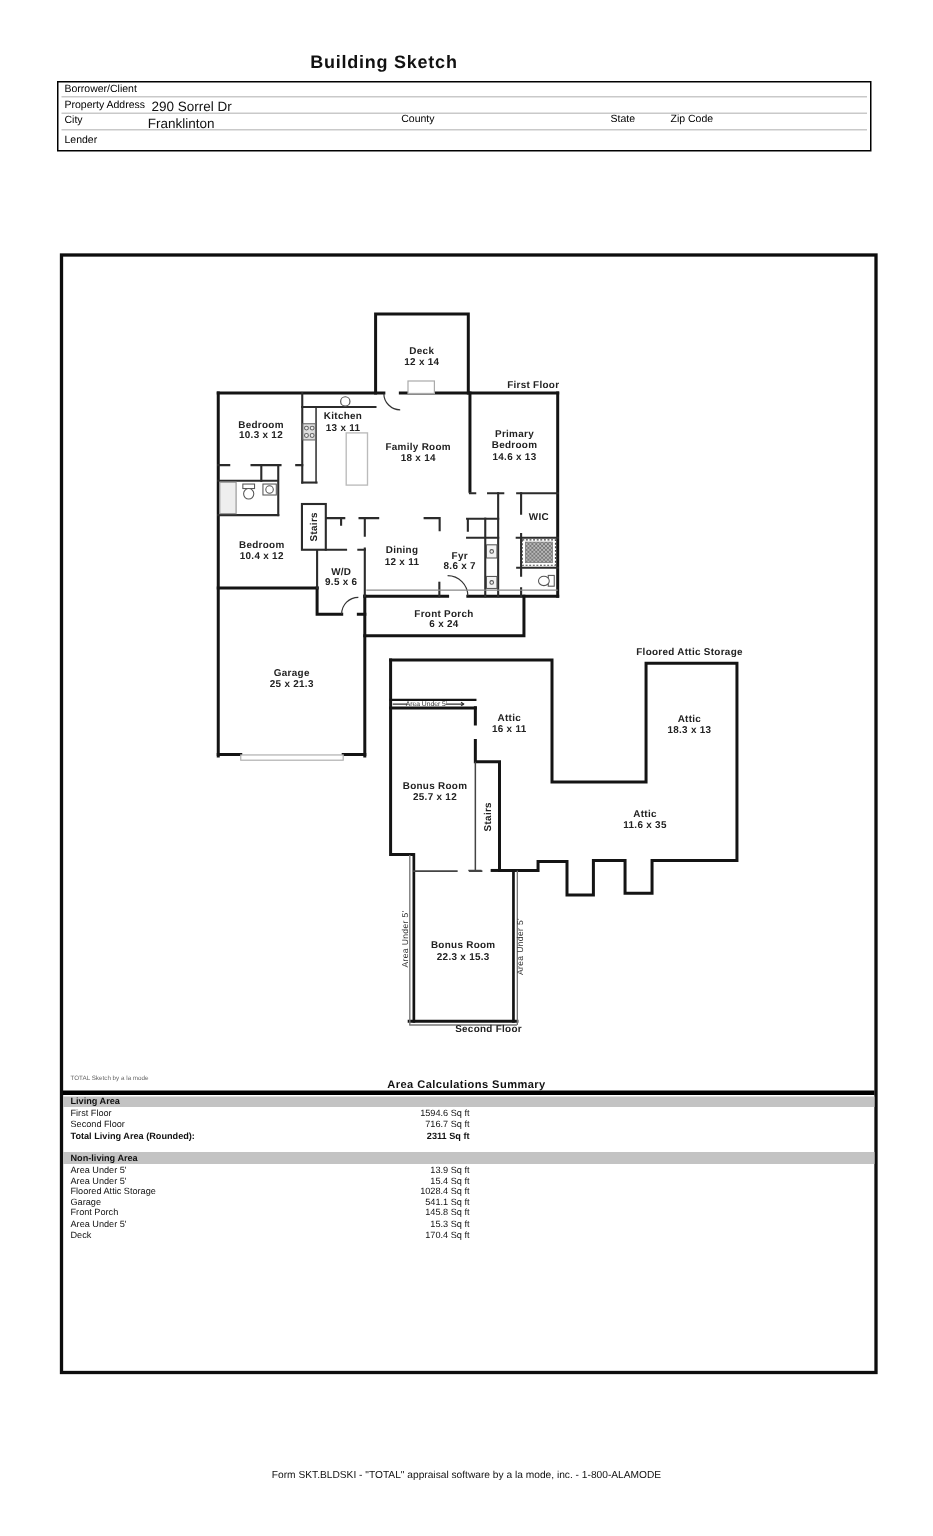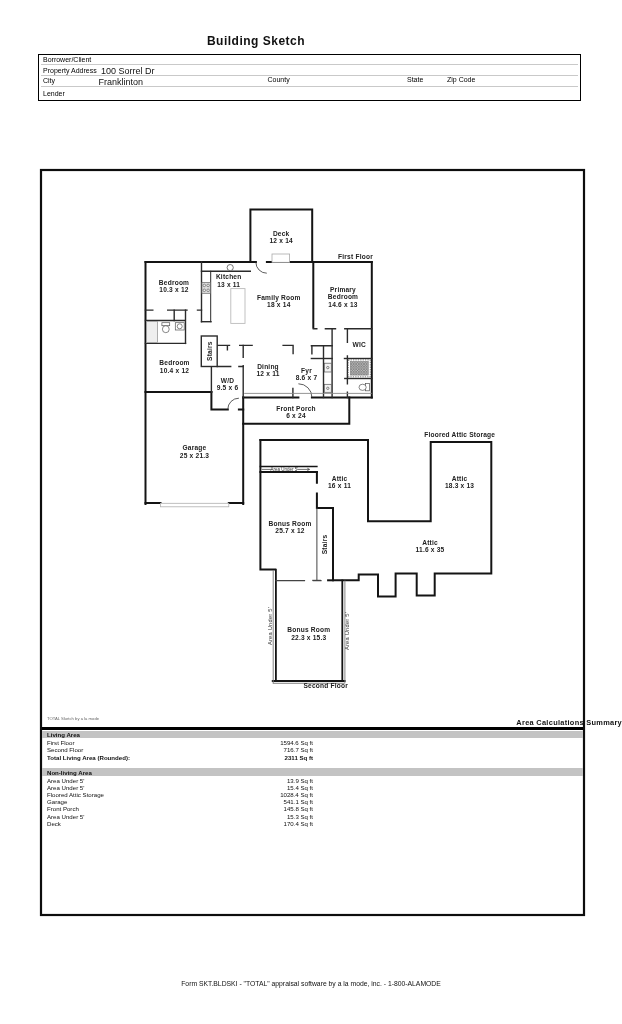--- a/index.html
+++ b/index.html
@@ -16,21 +16,21 @@
 
 <div class="abs" style="left:37.5px;top:53.5px;width:541px;height:45px;border:1px solid #000;border-bottom:1.6px solid #000">
 
   <div class="abs" style="left:2px;top:9.1px;width:537px;border-top:1px solid #c9c9c9"></div>
   <div class="abs" style="left:2px;top:20.3px;width:537px;border-top:1px solid #c9c9c9"></div>
   <div class="abs" style="left:2px;top:31.5px;width:537px;border-top:1px solid #c9c9c9"></div>
 
   <div class="abs lbl" style="left:4.5px;top:1.2px">Borrower/Client</div>
 
   <div class="abs lbl" style="left:4.5px;top:12px">Property Address</div>
-  <div class="abs val" style="left:62.5px;top:11.6px">100 Sorrel Dr</div>
+  <div class="abs val" style="left:62.5px;top:11.6px">290 Sorrel Dr</div>
 
   <div class="abs lbl" style="left:4.5px;top:22.5px">City</div>
   <div class="abs val" style="left:60px;top:22.4px">Franklinton</div>
   <div class="abs lbl" style="left:229px;top:21.8px">County</div>
   <div class="abs lbl" style="left:368.5px;top:21.8px">State</div>
   <div class="abs lbl" style="left:408.5px;top:21.8px">Zip Code</div>
 
   <div class="abs lbl" style="left:4.5px;top:35.8px">Lender</div>
 </div>
 
@@ -276,21 +276,21 @@
   <text x="284.3" y="470.9" text-anchor="middle" font-size="4.5" letter-spacing="0">Area Under 5'</text>
   <path d="M261.8,469.4 H271.5 M297.2,469.4 H309.5 M309.5,469.4 L307.3,468.2 M309.5,469.4 L307.3,470.6" stroke="#333" stroke-width="0.7" fill="none"></path>
 
   <text transform="translate(271.8,626) rotate(-90)" text-anchor="middle">Area Under 5'</text>
 
   <text transform="translate(348.8,631) rotate(-90)" text-anchor="middle">Area Under 5'</text>
 </g>
 </svg>
 
 <div class="abs" style="left:47px;top:716px;font-size:4.2px;color:#666">TOTAL Sketch by a la mode</div>
-<div class="abs" style="left:0;top:717.9px;width:622px;text-align:right;font-size:7.4px;font-weight:bold;letter-spacing:.3px">Area Calculations Summary</div>
+<div class="abs" style="left:0;top:717.9px;width:622px;text-align:center;font-size:7.4px;font-weight:bold;letter-spacing:.3px">Area Calculations Summary</div>
 
 <div class="abs" style="left:42px;top:726.6px;width:541px;height:3.6px;background:#000"></div>
 
 <div class="abs" style="left:42px;top:730.6px;width:541px;height:7.4px;background:#c3c3c3">
   <div class="abs arow" style="left:5px;top:0.6px;font-weight:bold">Living Area</div>
 </div>
 <div class="abs arow" style="left:47px;top:739.2px">First Floor</div>
 <div class="abs arow" style="left:200px;top:739.2px;width:113px;text-align:right">1594.6 Sq ft</div>
 <div class="abs arow" style="left:47px;top:746.4px">Second Floor</div>
 <div class="abs arow" style="left:200px;top:746.4px;width:113px;text-align:right">716.7 Sq ft</div>

